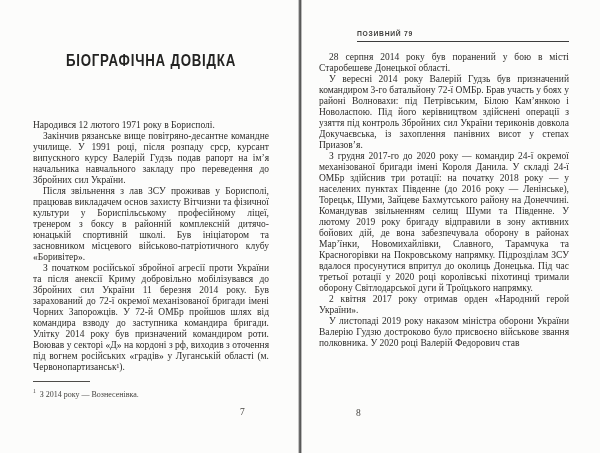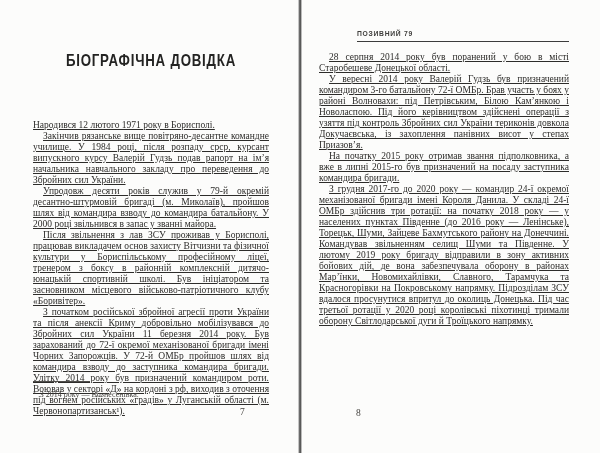--- a/index.html
+++ b/index.html
@@ -26,21 +26,21 @@
     font-family:"Liberation Sans","DejaVu Sans",sans-serif;
     font-weight:bold; font-size:17px; letter-spacing:1px;
     color:#232322;
     transform:scaleX(0.78); transform-origin:center;
     white-space:nowrap;
   }
   .body-text{
     font-size:9.5px; line-height:11px;
     text-align:justify; text-align-last:left;
   }
-  .body-text p{margin:0; text-indent:10px;text-decoration:underline;}
+  .body-text p{margin:0; text-indent:10px;}
   .body-text p.no-indent{text-indent:0;margin-top:40px;}
   .left-body{position:absolute; left:33px; top:80px; width:236px;}
   .footnote-block{position:absolute; left:33px; top:381px; width:236px;}
   .footnote-divider{width:57px; height:0; border-top:1px solid #4e4c49; margin:0 0 4px 0;}
   .footnote{font-size:8px; line-height:10px; color:var(--muted);}
   .footnote sup{font-size:5.5px; margin-right:4px;}
   .folio{position:absolute; font-size:9.5px; color:var(--muted);}
   .folio-left{left:240px; top:407px;}
   .folio-right{left:356px; top:408px;}
 
@@ -62,22 +62,21 @@
 </head>
 <body>
 
 <div class="spread">
 
   <div>
     <div class="chapter-title">БІОГРАФІЧНА ДОВІДКА</div>
 
     <div class="left-body body-text">
       <p class="no-indent">Народився 12 лютого 1971 року в Борисполі.</p>
-      <p>Закінчив рязанське вище повітряно-десантне командне училище. У 1984 році, після розпаду срср, курсант випускного курсу Валерій Гудзь подав рапорт на ім’я начальника навчального закладу про переведення до Збройних сил України.</p>
-      <p>Упродовж десяти років служив у 79-й окремій десантно-штурмовій бригаді (м. Миколаїв), пройшов шлях від командира взводу до командира батальйону. У 2000 році звільнився в запас у званні майора.</p>
+      <p>Закінчив рязанське вище повітряно-десантне командне училище. У 1991 році, після розпаду срср, курсант випускного курсу Валерій Гудзь подав рапорт на ім’я начальника навчального закладу про переведення до Збройних сил України.</p>
       <p>Після звільнення з лав ЗСУ проживав у Борисполі, працював викладачем основ захисту Вітчизни та фізичної культури у Бориспільському професійному ліцеї, тренером з боксу в районній комплексній дитячо-юнацькій спортивній школі. Був ініціатором та засновником місцевого військово-патріотичного клубу «Боривітер».</p>
       <p>З початком російської збройної агресії проти України та після анексії Криму добровільно мобілізувався до Збройних сил України 11 березня 2014 року. Був зарахований до 72-ї окремої механізованої бригади імені Чорних Запорожців. У 72-й ОМБр пройшов шлях від командира взводу до заступника командира бригади. Улітку 2014 року був призначений командиром роти. Воював у секторі «Д» на кордоні з рф, виходив з оточення під вогнем російських «градів» у Луганській області (м. Червонопартизанськ¹).</p>
     </div>
 
     <div class="footnote-block">
       <div class="footnote-divider"></div>
       <div class="footnote">
         <sup>1</sup><span>З 2014 року — Вознесенівка.</span>
       </div>
     </div>
@@ -87,20 +86,21 @@
 
   <div class="spine"></div>
 
   <div>
     <div class="running-head">ПОЗИВНИЙ 79</div>
     <div class="running-head-rule"></div>
 
     <div class="right-body body-text">
       <p>28 серпня 2014 року був поранений у бою в місті Старобешеве Донецької області.</p>
       <p>У вересні 2014 року Валерій Гудзь був призначений командиром 3-го батальйону 72-ї ОМБр. Брав участь у боях у районі Волновахи: під Петрівським, Білою Кам’янкою і Новоласпою. Під його керівництвом здійснені операції з узяття під контроль Збройних сил України териконів довкола Докучаєвська, із захоплення панівних висот у степах Приазов’я.</p>
-      <p>На початку 2015 року отримав звання підполковника, а вже в липні 2015-го був призначений на посаду заступника командира бригади.</p>
       <p>З грудня 2017-го до 2020 року — командир 24-ї окремої механізованої бригади імені Короля Данила. У складі 24-ї ОМБр здійснив три ротації: на початку 2018 року — у населених пунктах Південне (до 2016 року — Ленінське), Торецьк, Шуми, Зайцеве Бахмутського району на Донеччині. Командував звільненням селищ Шуми та Південне. У лютому 2019 року бригаду відправили в зону активних бойових дій, де вона забезпечувала оборону в районах Мар’їнки, Новомихайлівки, Славного, Тарамчука та Красногорівки на Покровському напрямку. Підрозділам ЗСУ вдалося просунутися впритул до околиць Донецька. Під час третьої ротації у 2020 році королівські піхотинці тримали оборону Світлодарської дуги й Троїцького напрямку.</p>
+      <p>2 квітня 2017 року отримав орден «Народний герой України».</p>
+      <p>У листопаді 2019 року наказом міністра оборони України Валерію Гудзю достроково було присвоєно військове звання полковника. У 2020 році Валерій Федорович став</p>
     </div>
 
     <div class="folio folio-right">8</div>
   </div>
 
 </div>
 
 </body></html>

